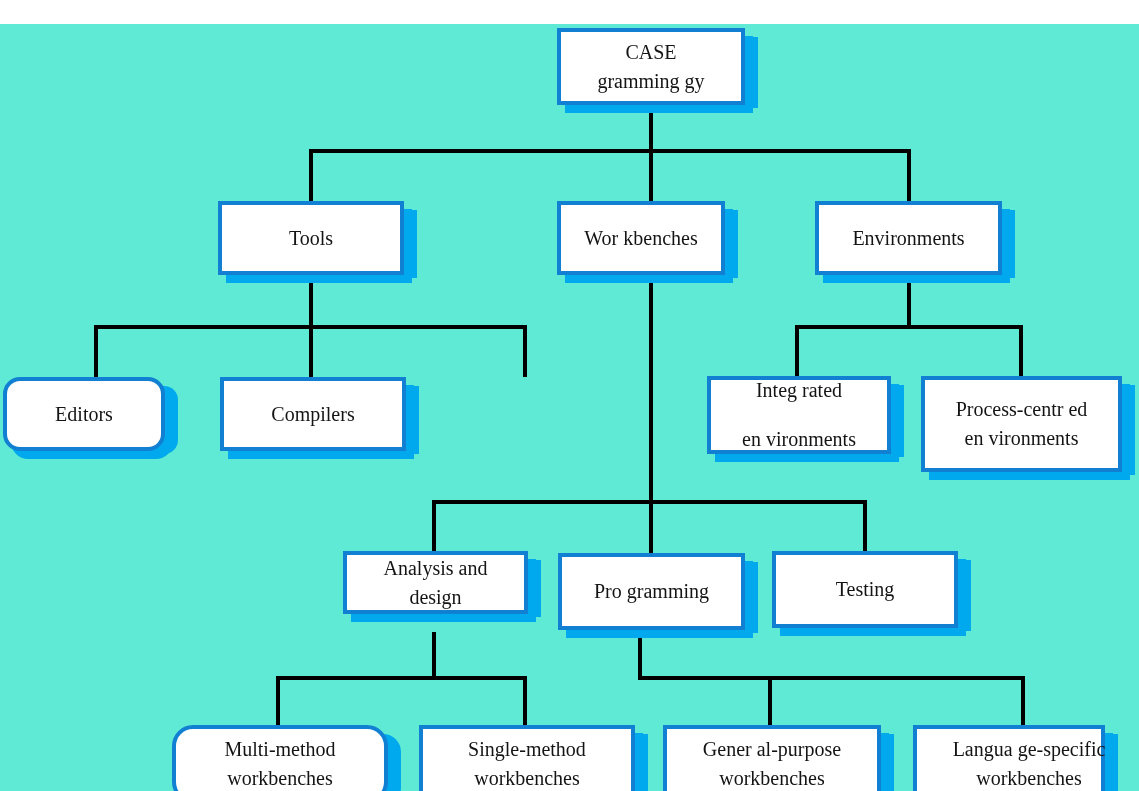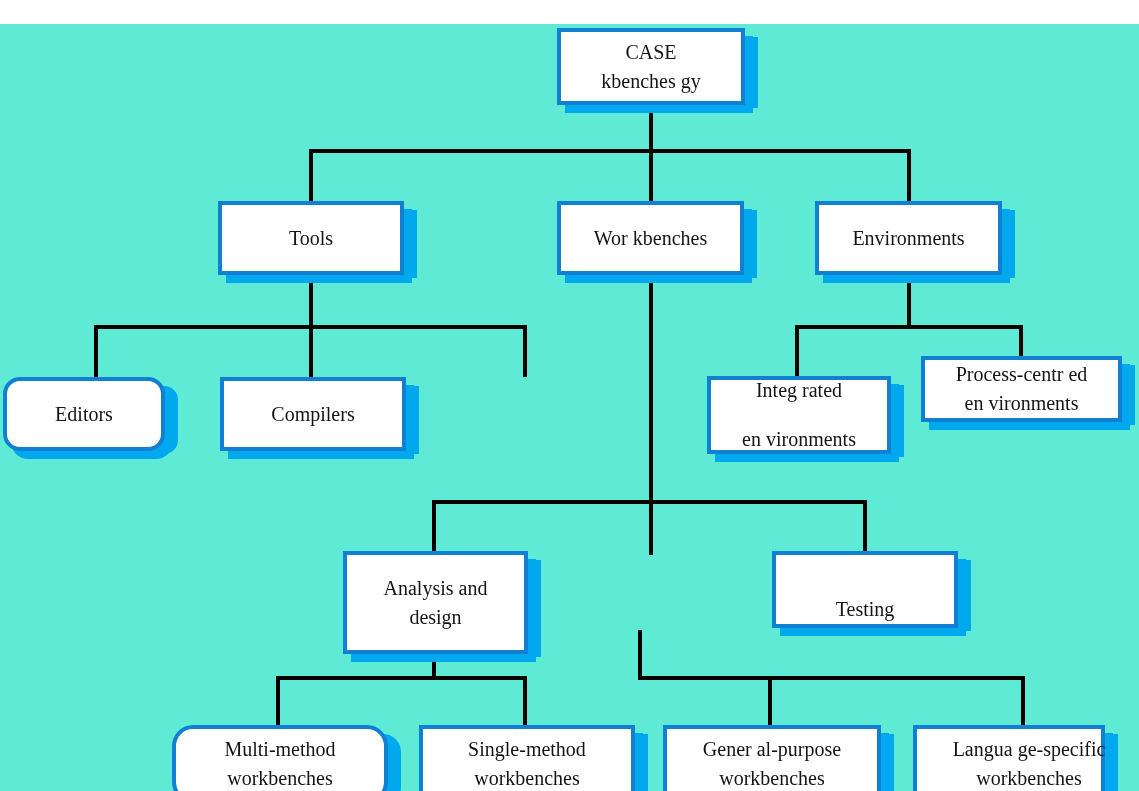--- a/index.html
+++ b/index.html
@@ -46,28 +46,28 @@
     <path d="M651 251 V531"></path>
     <path d="M434 529 V478 H865 V529"></path>
     <path d="M434 608 V654"></path>
     <path d="M278 702 V654 H525 V702"></path>
     <path d="M640 606 V654 H1023 V702"></path>
     <path d="M770 654 V702"></path>
   </svg>
 
   <div class="node" style="left:557px;top:4px;width:188px;height:77px;">
     <span>CASE</span>
-    <span>kbenches gy</span>
+    <span>gramming gy</span>
   </div>
 
   <div class="node" style="left:218px;top:177px;width:186px;height:74px;">
     <span>Tools</span>
   </div>
 
-  <div class="node" style="left:557px;top:177px;width:187px;height:74px;">
+  <div class="node" style="left:557px;top:177px;width:168px;height:74px;">
     <span>Wor kbenches</span>
   </div>
 
   <div class="node" style="left:815px;top:177px;width:187px;height:74px;">
     <span>Environments</span>
   </div>
 
   <div class="node" style="left:3px;top:353px;width:162px;height:74px;border-radius:17px;">
     <span>Editors</span>
   </div>
@@ -75,32 +75,35 @@
   <div class="node" style="left:220px;top:353px;width:186px;height:74px;">
     <span>Compilers</span>
   </div>
 
 
   <div class="node" style="left:707px;top:352px;width:184px;height:78px;gap:20px;">
     <span>Integ rated</span>
     <span>en vironments</span>
   </div>
 
-  <div class="node" style="left:921px;top:332px;width:201px;height:66px;">
+  <div class="node" style="left:921px;top:352px;width:201px;height:96px;">
     <span>Process-centr ed</span>
     <span>en vironments</span>
   </div>
 
-  <div class="node" style="left:343px;top:527px;width:185px;height:103px;">
+  <div class="node" style="left:343px;top:527px;width:185px;height:63px;">
     <span>Analysis and</span>
     <span>design</span>
   </div>
 
+  <div class="node" style="left:558px;top:529px;width:187px;height:77px;">
+    <span>Pro gramming</span>
+  </div>
 
-  <div class="node" style="left:772px;top:527px;width:186px;height:77px;justify-content:flex-end;">
+  <div class="node" style="left:772px;top:527px;width:186px;height:77px;">
     <span>Testing</span>
   </div>
 
   <div class="node" style="left:172px;top:701px;width:216px;height:78px;border-radius:21px;">
     <span>Multi-method</span>
     <span>workbenches</span>
   </div>
 
   <div class="node" style="left:419px;top:701px;width:216px;height:78px;">
     <span>Single-method</span>

